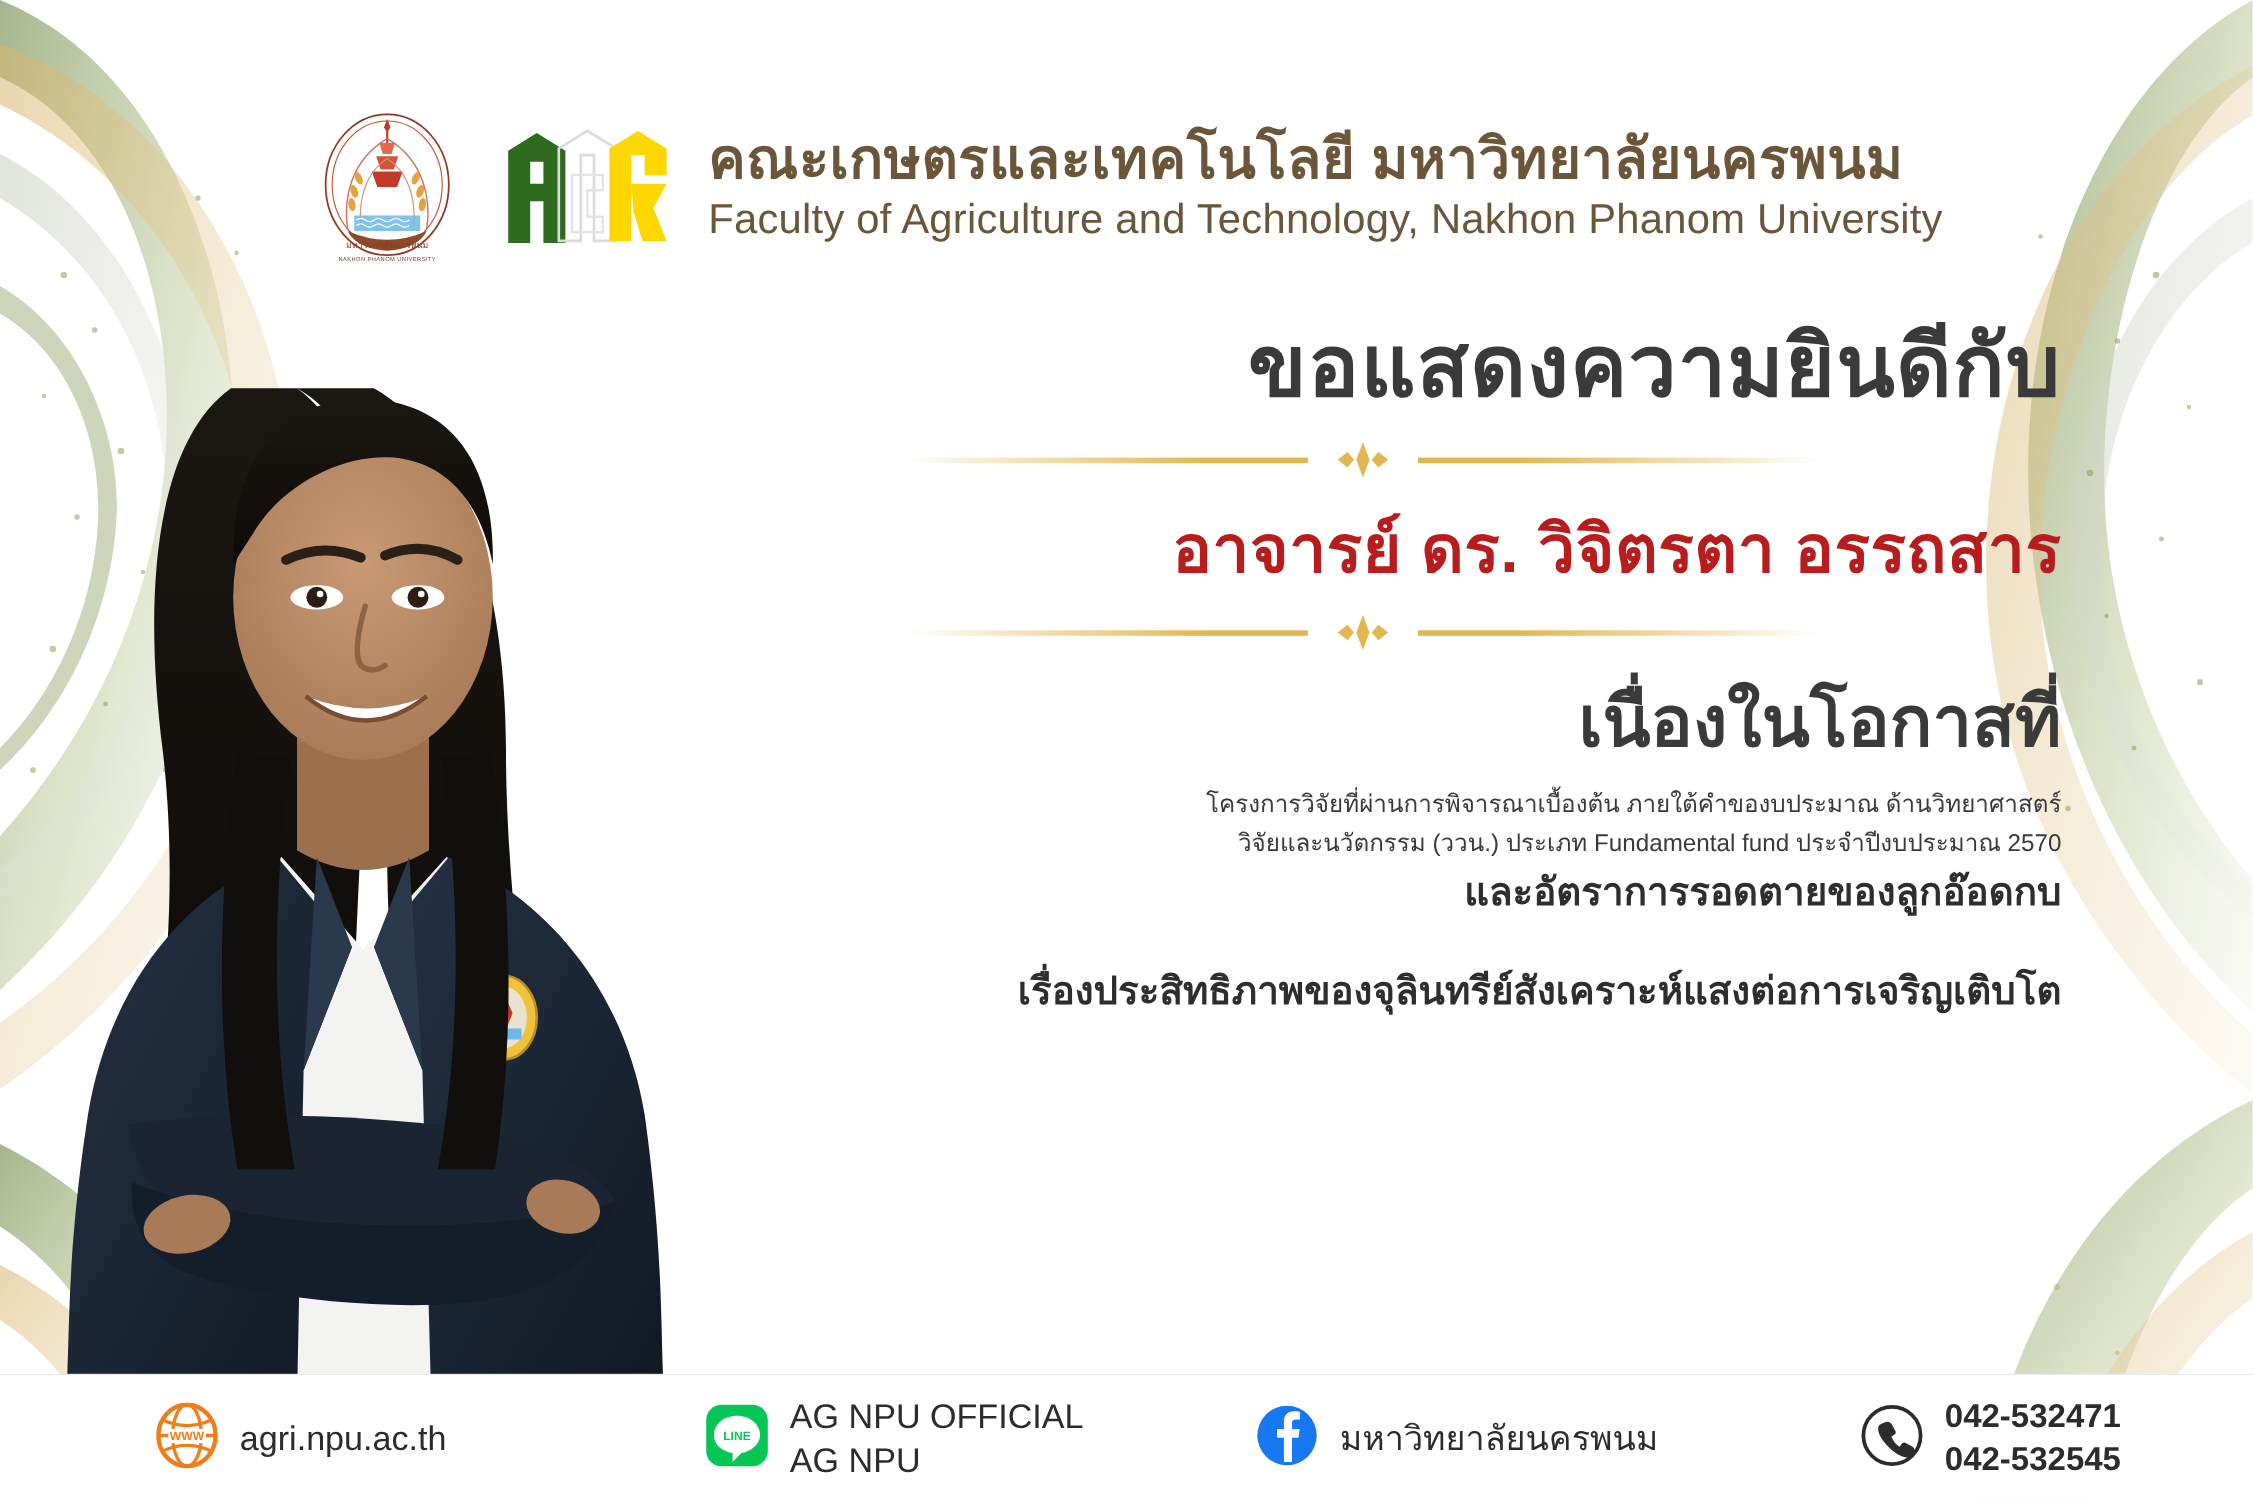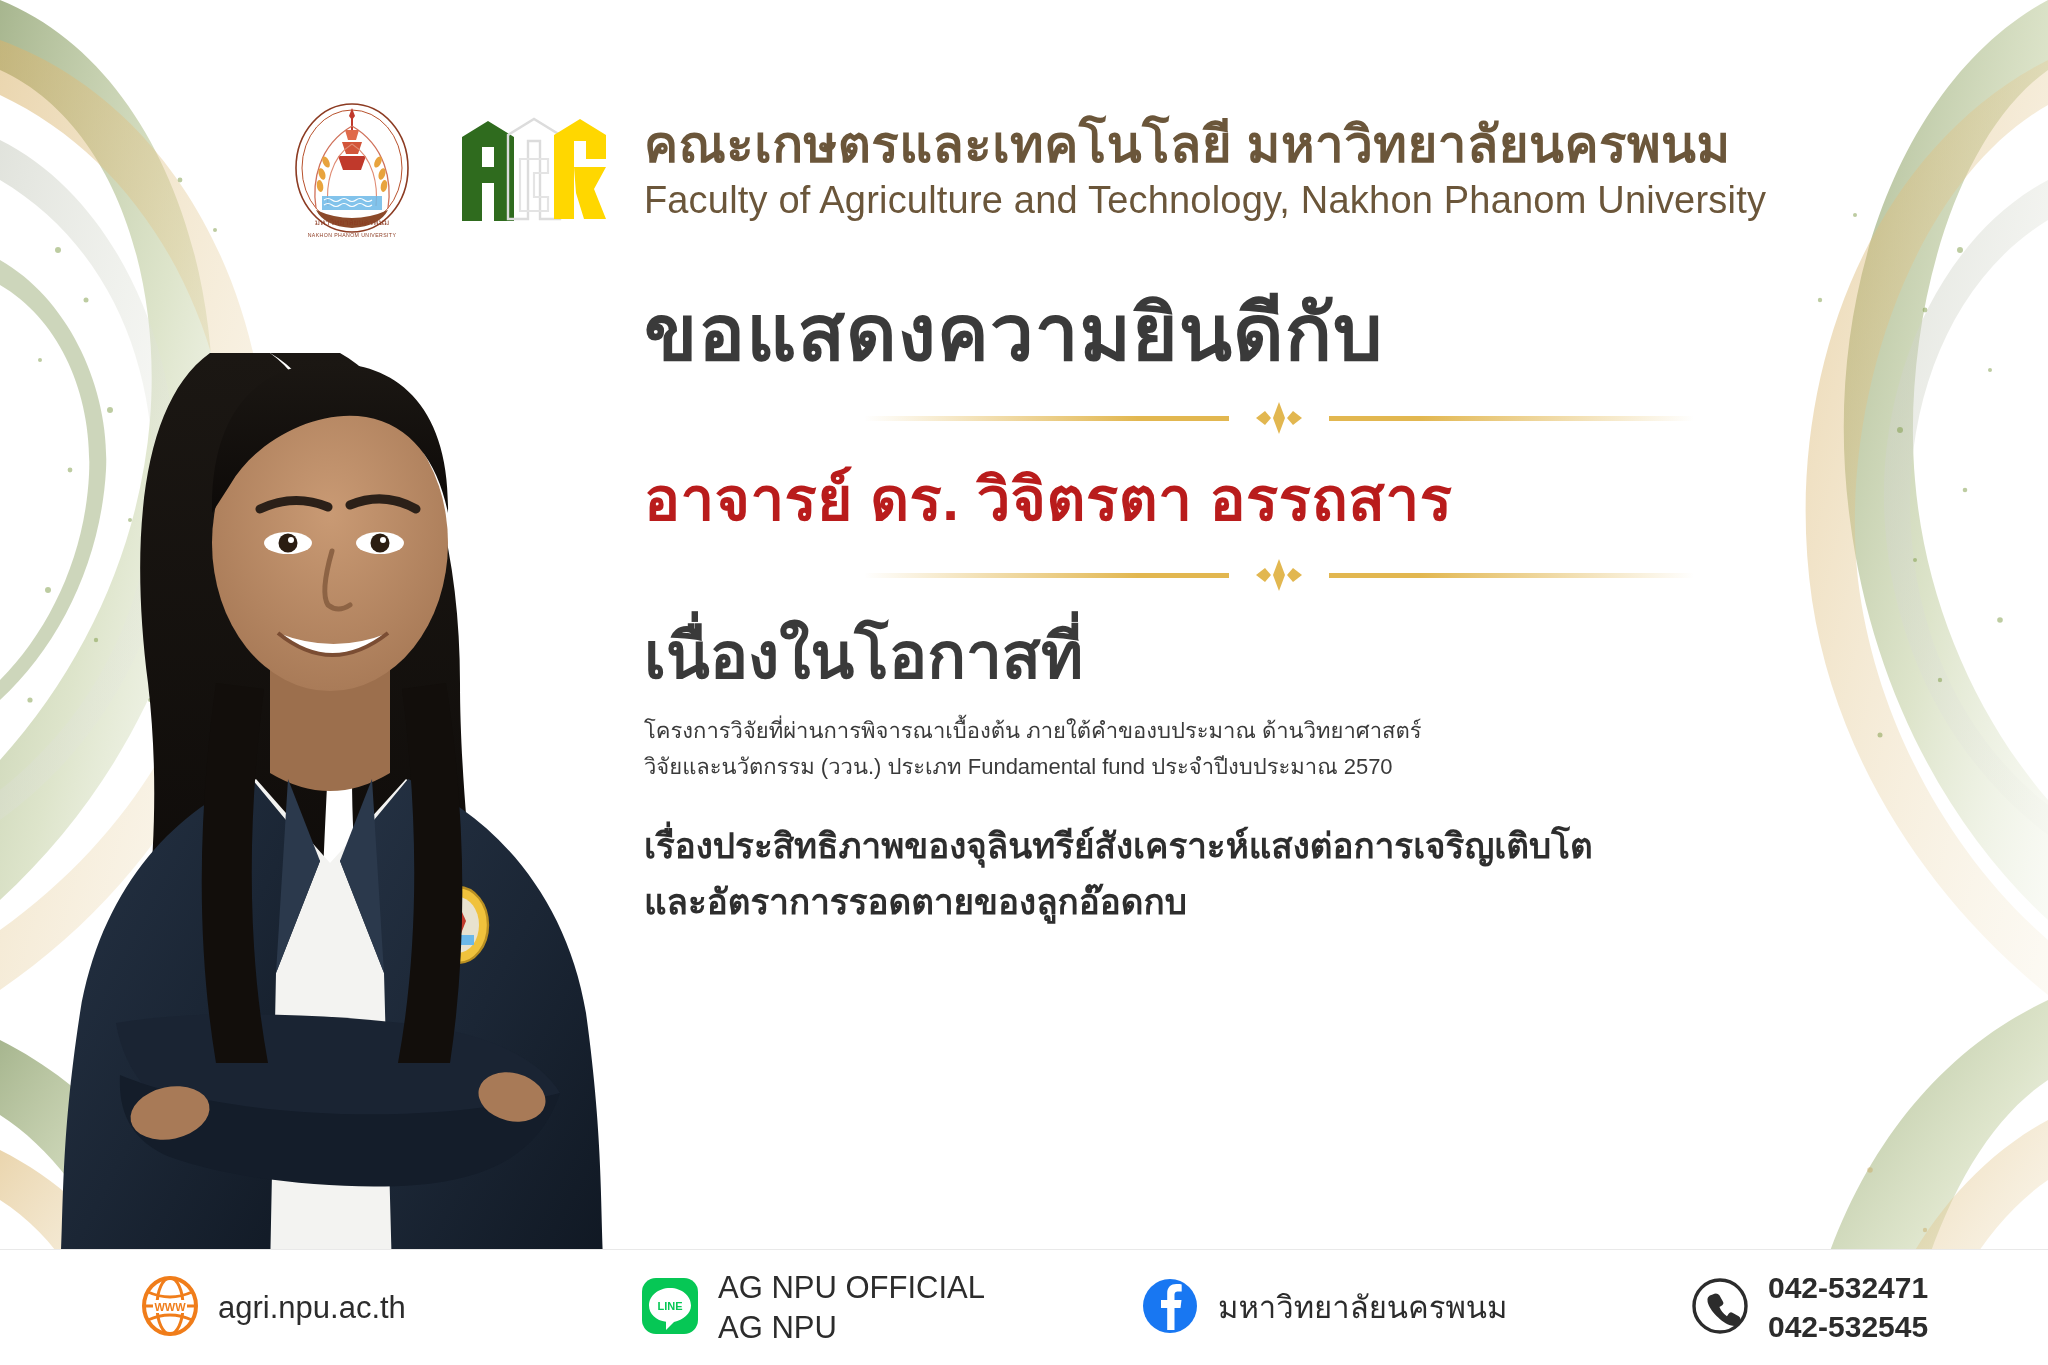--- a/index.html
+++ b/index.html
@@ -32,22 +32,22 @@
     font-size:51px; font-weight:bold; color:#6b563a;
     letter-spacing:.5px; line-height:1.1; white-space:nowrap;
   }
   .org-en {
     font-size:38px; color:#6b563a; letter-spacing:.2px;
     line-height:1.25; white-space:nowrap; margin-top:4px;
   }
 
   
   .content {
-    position:absolute; top:290px; left:644px; width:1270px;
-    text-align:left;
+    position:absolute; top:290px; left:604px; width:1270px;
+    text-align:right;
   }
   .congrats {
     font-size:78px; font-weight:bold; color:#3a3a3a;
     line-height:1.12; letter-spacing:1px;
   }
 
   .divider {
     position:relative; height:34px; margin:24px auto 18px;
     width:830px;
   }
@@ -347,22 +347,22 @@
           <path d="M46 16 L37 9 L31 16 L37 23 Z" fill="#e2b750"></path>
         </svg>
       </div>
     </div>
 
     <div class="occasion">เนื่องในโอกาสที่</div>
 
     <div class="body-text">โครงการวิจัยที่ผ่านการพิจารณาเบื้องต้น ภายใต้คำของบประมาณ ด้านวิทยาศาสตร์</div>
     <div class="body-text" style="margin-top:0">วิจัยและนวัตกรรม (ววน.) ประเภท Fundamental fund ประจำปีงบประมาณ 2570</div>
 
+    <div class="research-title" style="margin-top:0">และอัตราการรอดตายของลูกอ๊อดกบ</div>
     <div class="research-title">เรื่องประสิทธิภาพของจุลินทรีย์สังเคราะห์แสงต่อการเจริญเติบโต</div>
-    <div class="research-title" style="margin-top:0">และอัตราการรอดตายของลูกอ๊อดกบ</div>
   </div>
 
   <div class="footer">
 
     <div class="fitem f-line">
       <span class="ficon">
         <svg viewBox="0 0 60 60" width="60" height="60" xmlns="http://www.w3.org/2000/svg">
           <rect x="2" y="2" width="56" height="56" rx="14" fill="#06c755"></rect>
           <path d="M30 12 C18 12 9 20 9 29.5 C9 38 16 44.5 26 45.8 L26 54 L34 46
                    C43 44.2 51 37.6 51 29.5 C51 20 42 12 30 12 Z" fill="#ffffff"></path>

